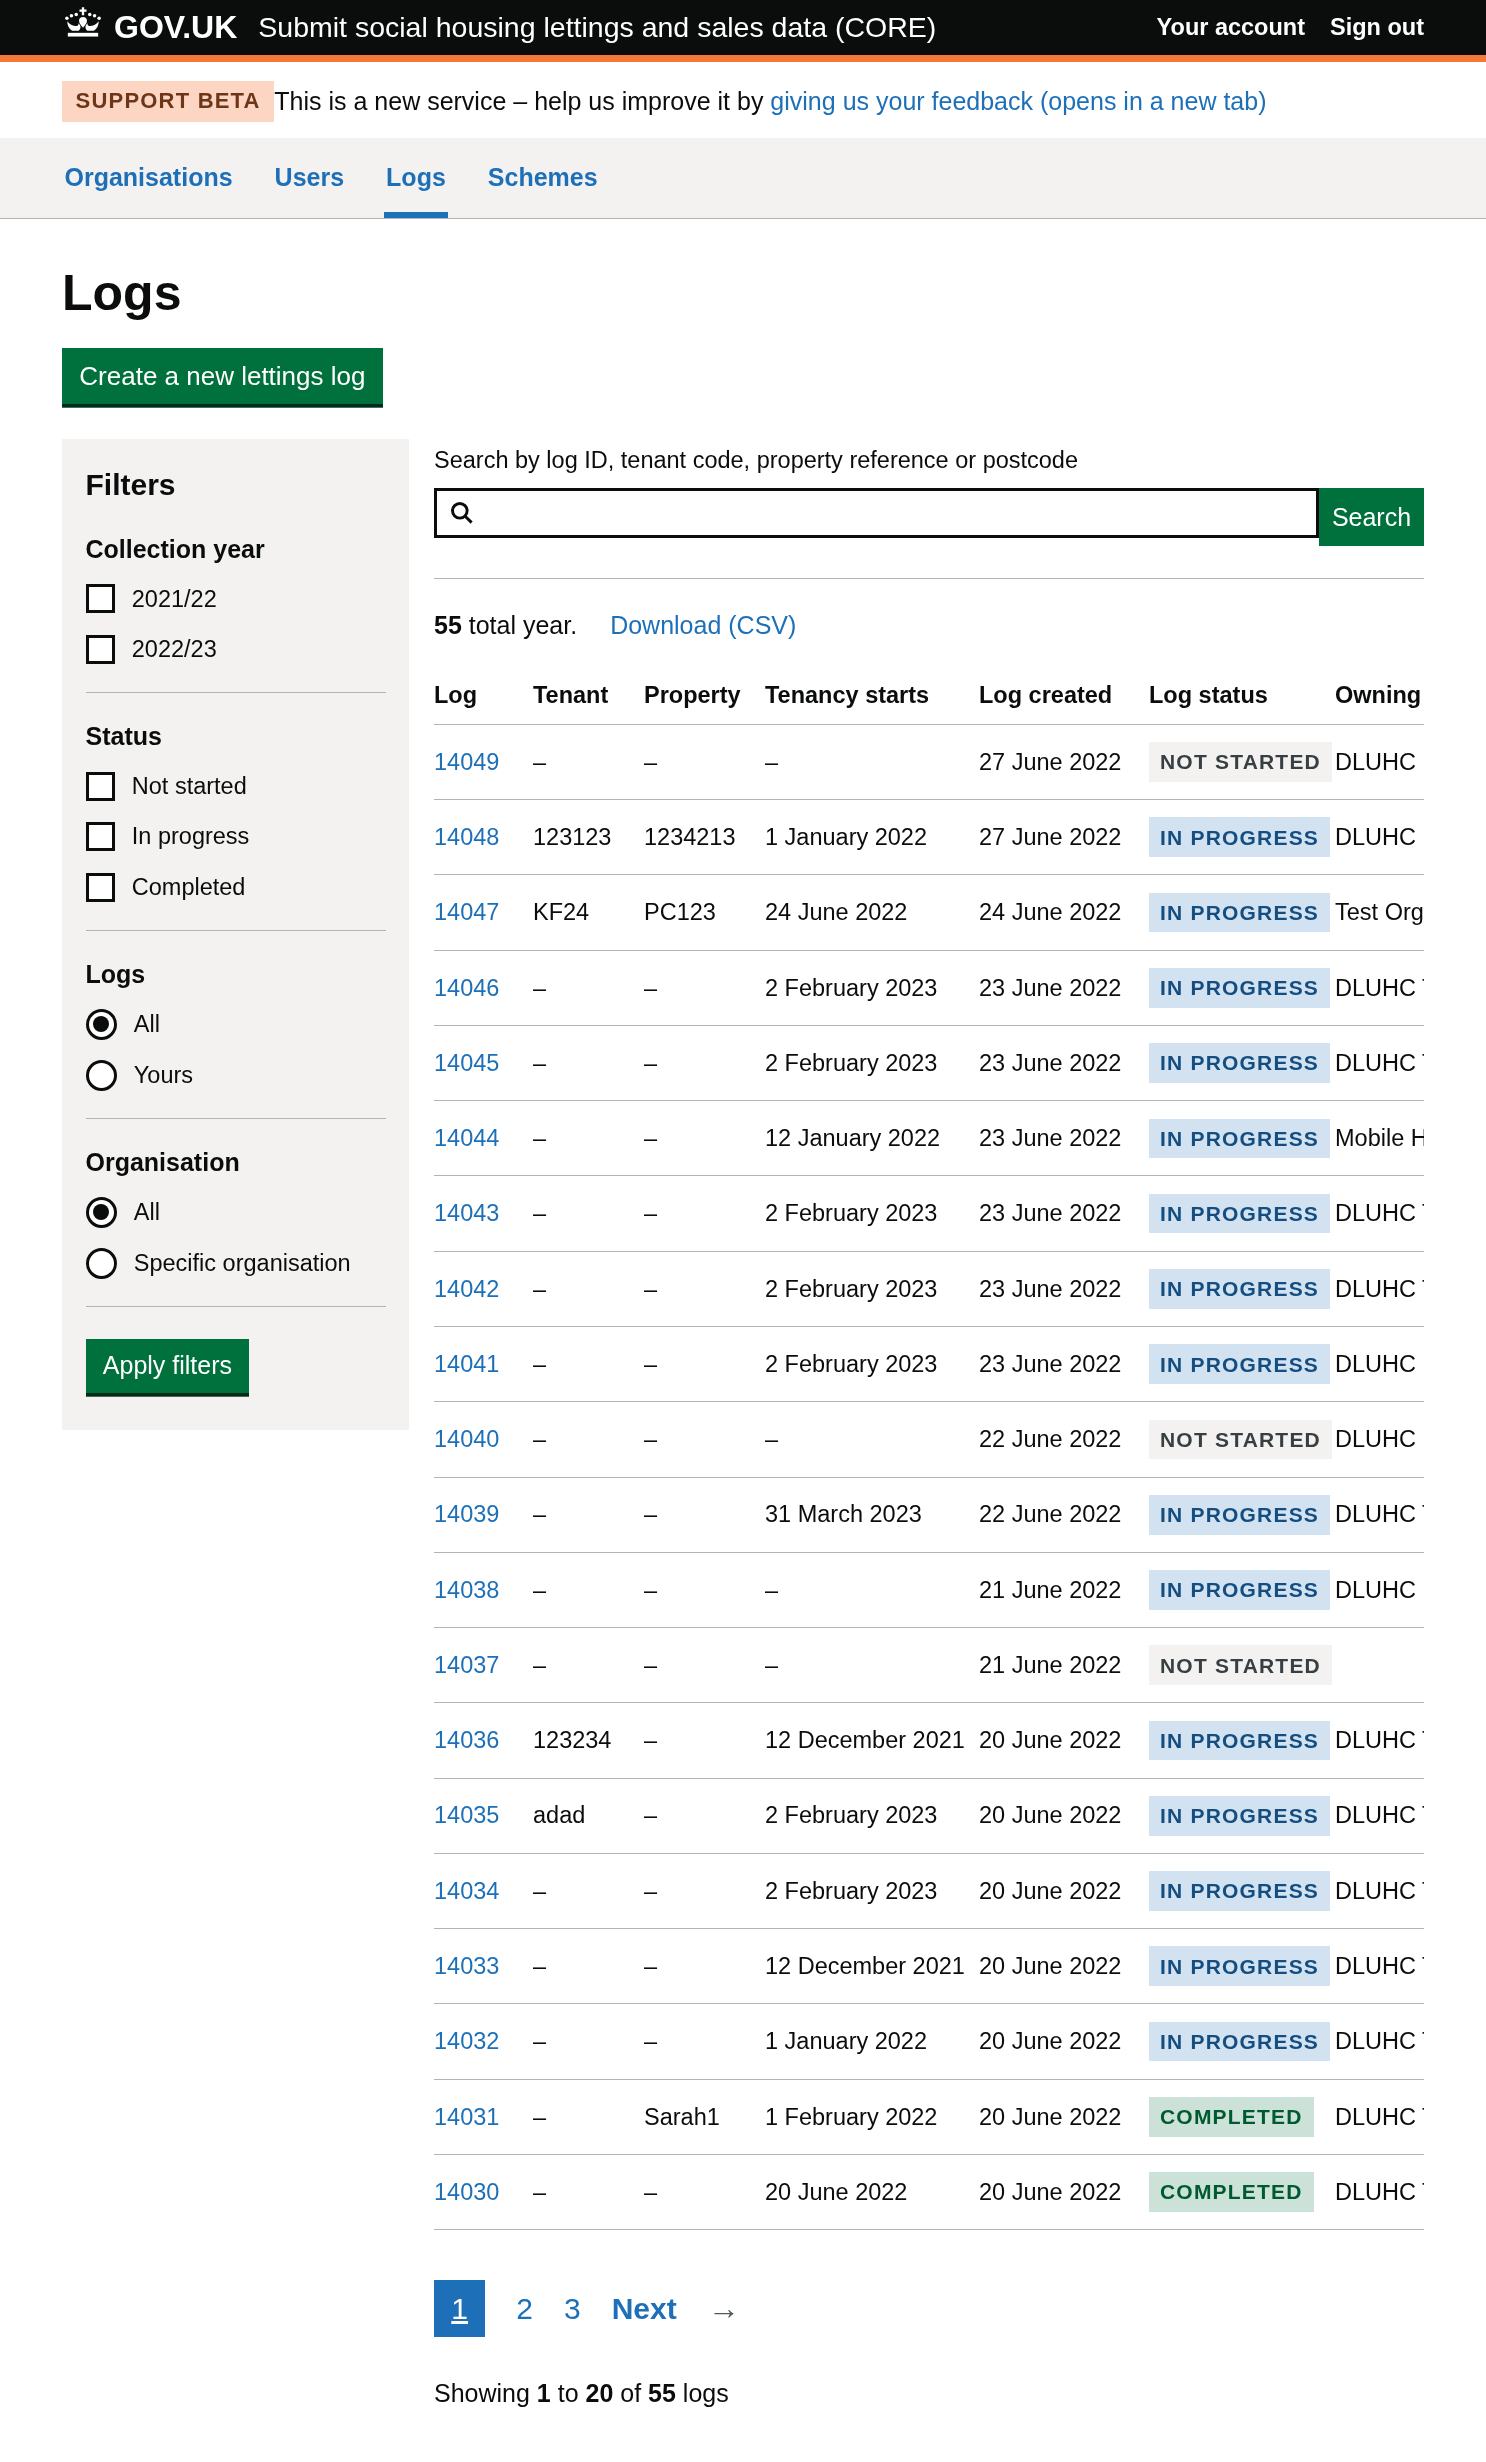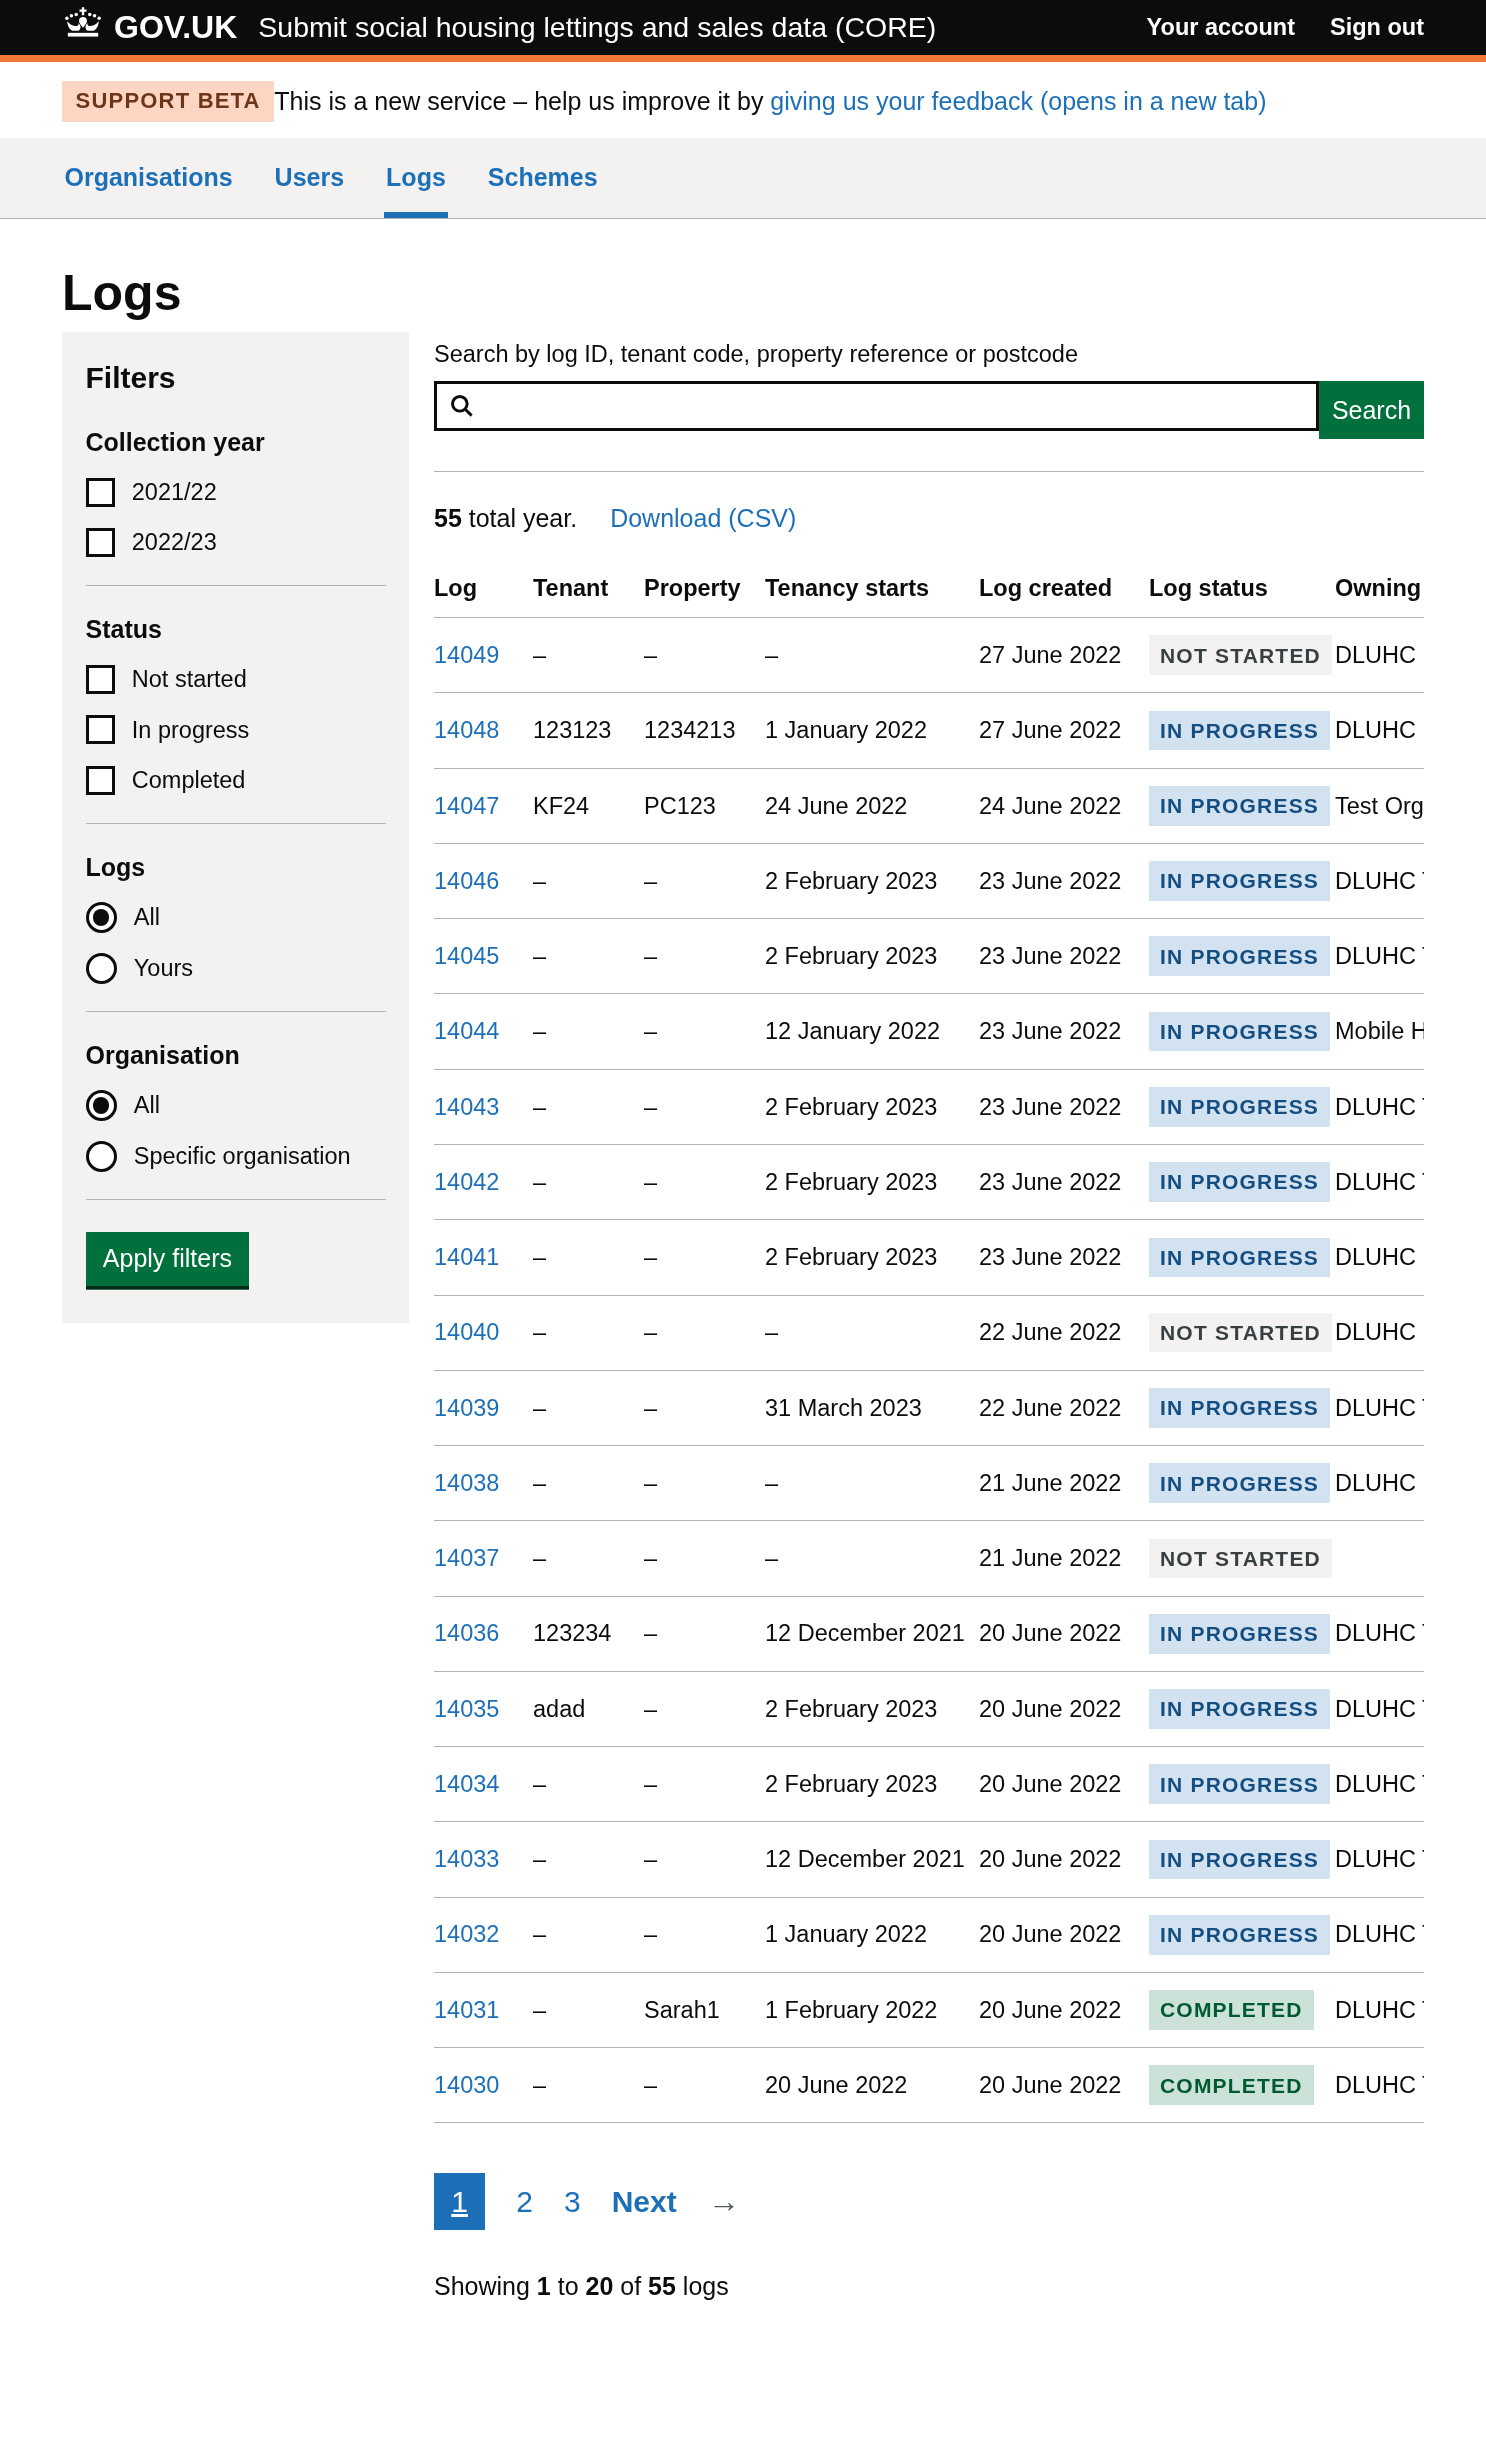--- a/index.html
+++ b/index.html
@@ -25,21 +25,21 @@
   
   .govuk-header{
     background:#0b0c0c;color:#fff;
     height:62px;padding:0 62px;
     display:flex;align-items:center;
     border-bottom:7.4px solid #f47738;
   }
   .logo{display:flex;align-items:center;gap:10px;}
   .logo-text{font-size:32px;font-weight:700;letter-spacing:0;}
   .service-name{font-size:28.5px;margin-left:21px;font-weight:400;}
-  .header-links{margin-left:auto;display:flex;gap:35px;}
+  .header-links{margin-left:auto;display:flex;gap:25px;}
   .header-link{color:#fff;font-weight:700;font-size:23.5px;text-decoration:none;}
 
   
   .phase-banner{
     padding:18.6px 62px 16px;
     display:flex;align-items:center;
     font-size:25px;
   }
   .phase-tag{
     background:#fcd6c3;color:#6e3619;
@@ -193,20 +193,21 @@
 
 <nav class="primary-nav">
   <a class="nav-item">Organisations</a>
   <a class="nav-item">Users</a>
   <a class="nav-item active">Logs</a>
   <a class="nav-item">Schemes</a>
 </nav>
 
 <main class="page">
   <h1 class="page-title">Logs</h1>
+  <button class="govuk-button">Create a new lettings log</button>
 
   <div class="content-cols">
 
     <aside class="filters">
       <h2>Filters</h2>
 
       <p class="filter-group-label">Collection year</p>
       <div class="option-row">
         <span class="checkbox"></span>
         <span class="option-label">2021/22</span>

